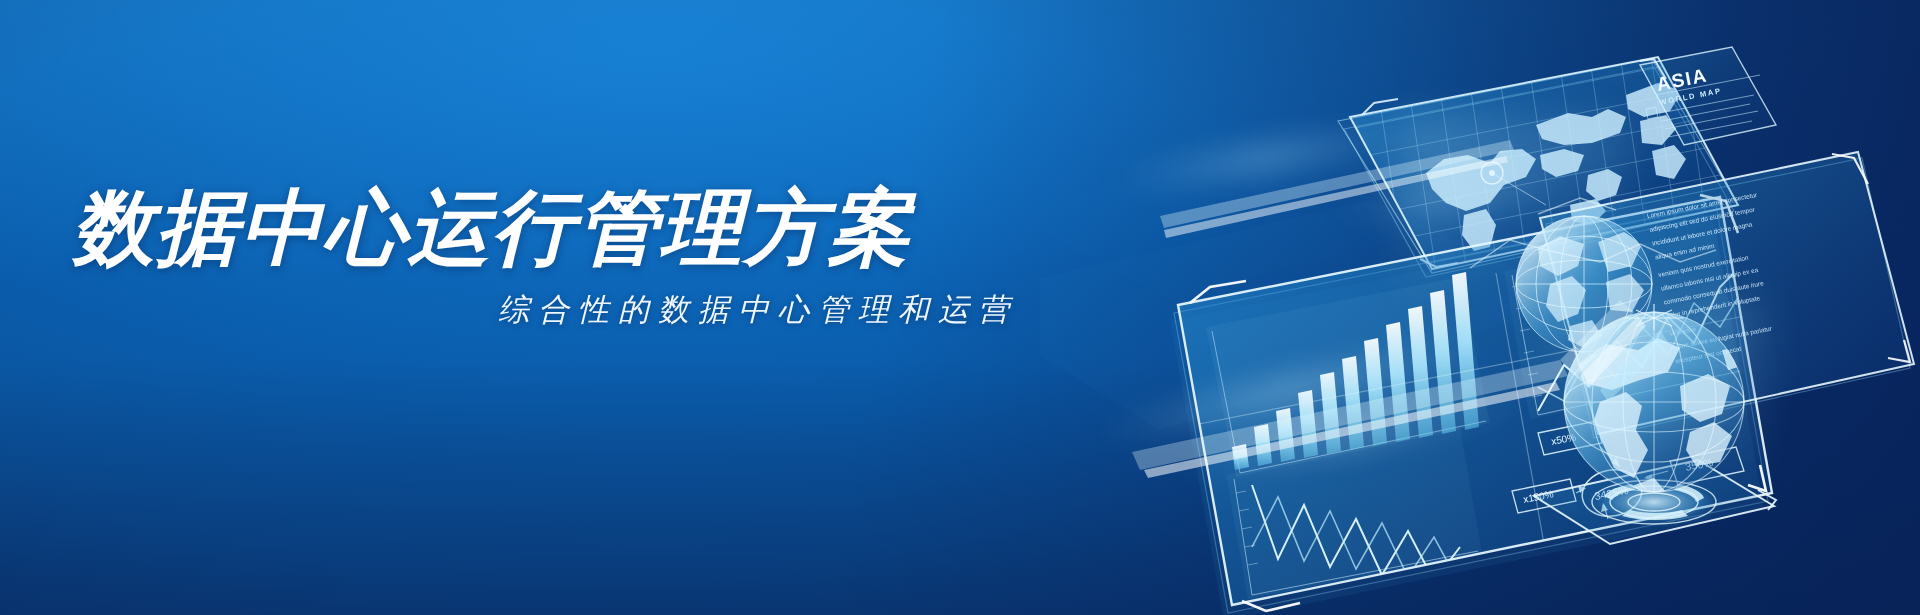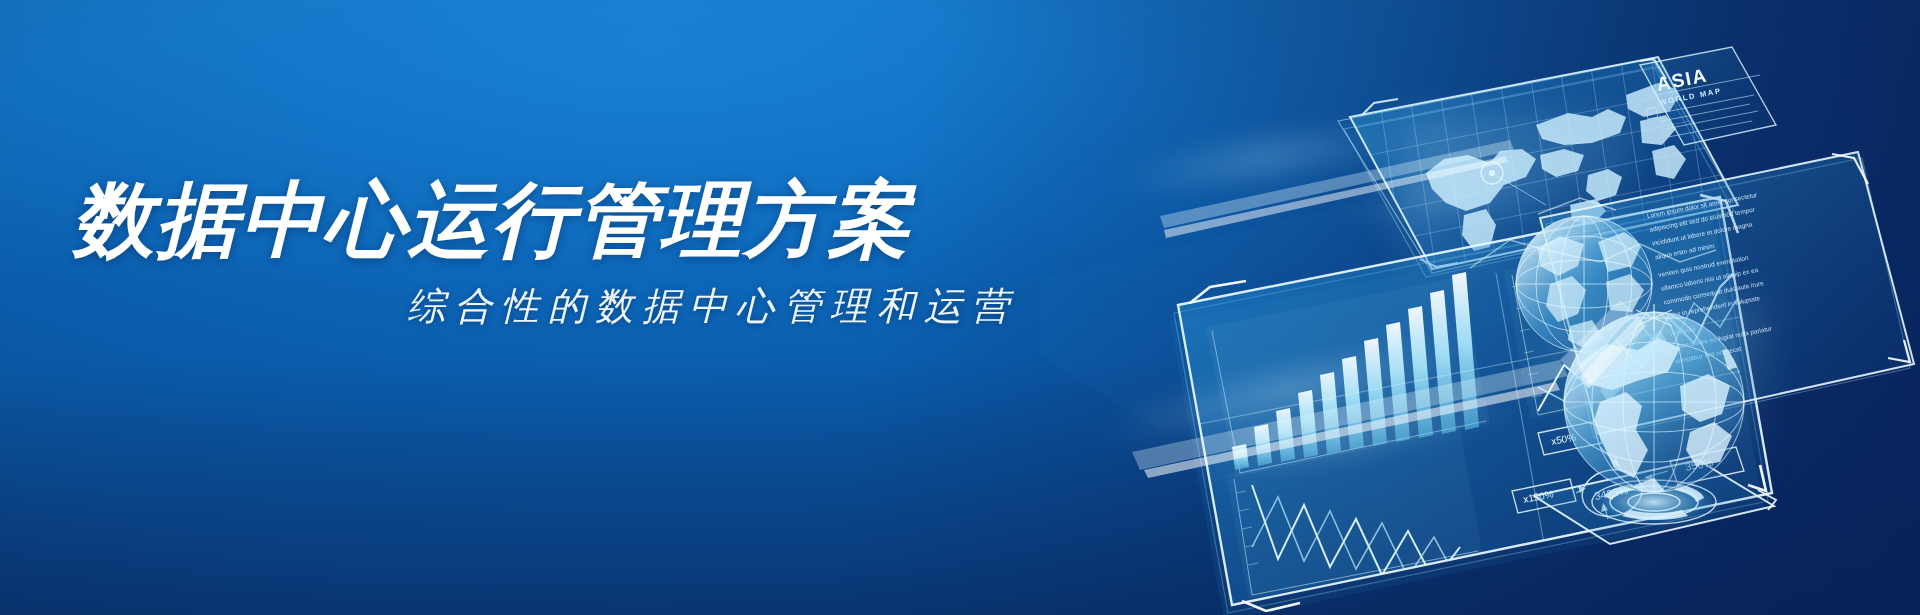--- a/index.html
+++ b/index.html
@@ -32,39 +32,39 @@
     background:linear-gradient(0deg, rgba(7,38,92,.55) 0%, rgba(7,38,92,0) 100%);
   }
   .bg-vignette{
     position:absolute; inset:0;
     background:radial-gradient(95% 120% at 30% 45%, rgba(0,0,0,0) 40%, rgba(4,24,66,.30) 100%);
   }
 
   
   .copy{
     position:absolute;
-    left:72px; top:176px;
+    left:72px; top:184px;
     width:960px;
   }
   .headline{
     margin:0;
     font-size:82px;
     line-height:1.08;
     font-weight:700;
     font-style:italic;
     letter-spacing:2px;
     color:#ffffff;
     text-shadow:0 2px 10px rgba(3,30,78,.45);
     white-space:nowrap;
   }
   .subline{
     margin:16px 0 0 0;
     text-align:right;
     padding-right:14px;
-    font-size:38px;
+    font-size:31px;
     font-weight:400;
     font-style:italic;
     letter-spacing:9px;
     color:#eef6ff;
     text-shadow:0 1px 6px rgba(3,30,78,.5);
     white-space:nowrap;
   }
 
   
   .art{

